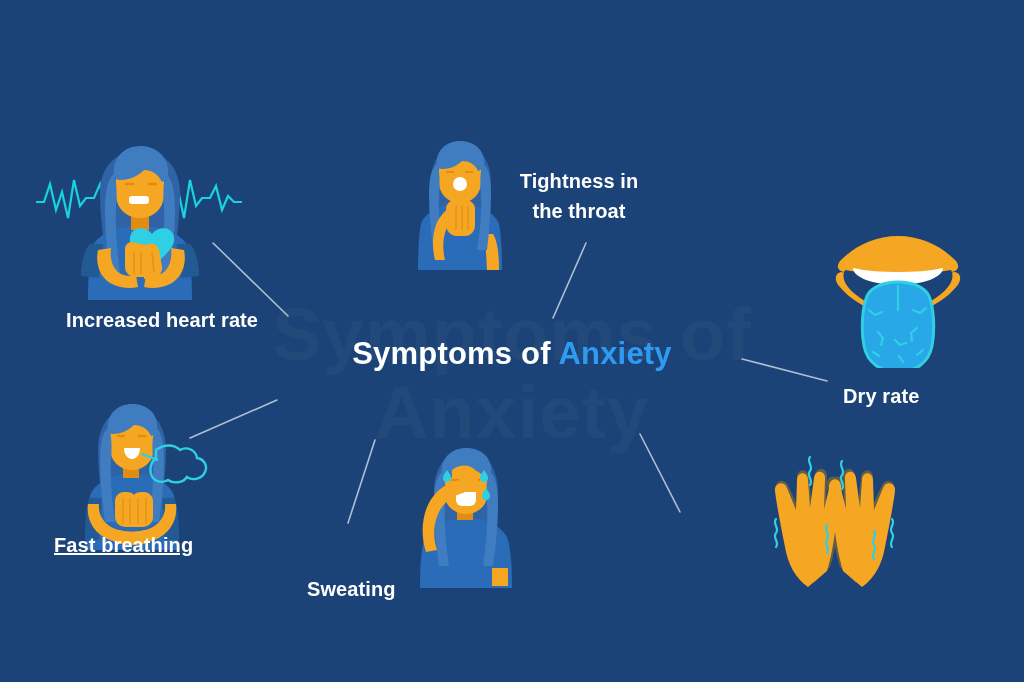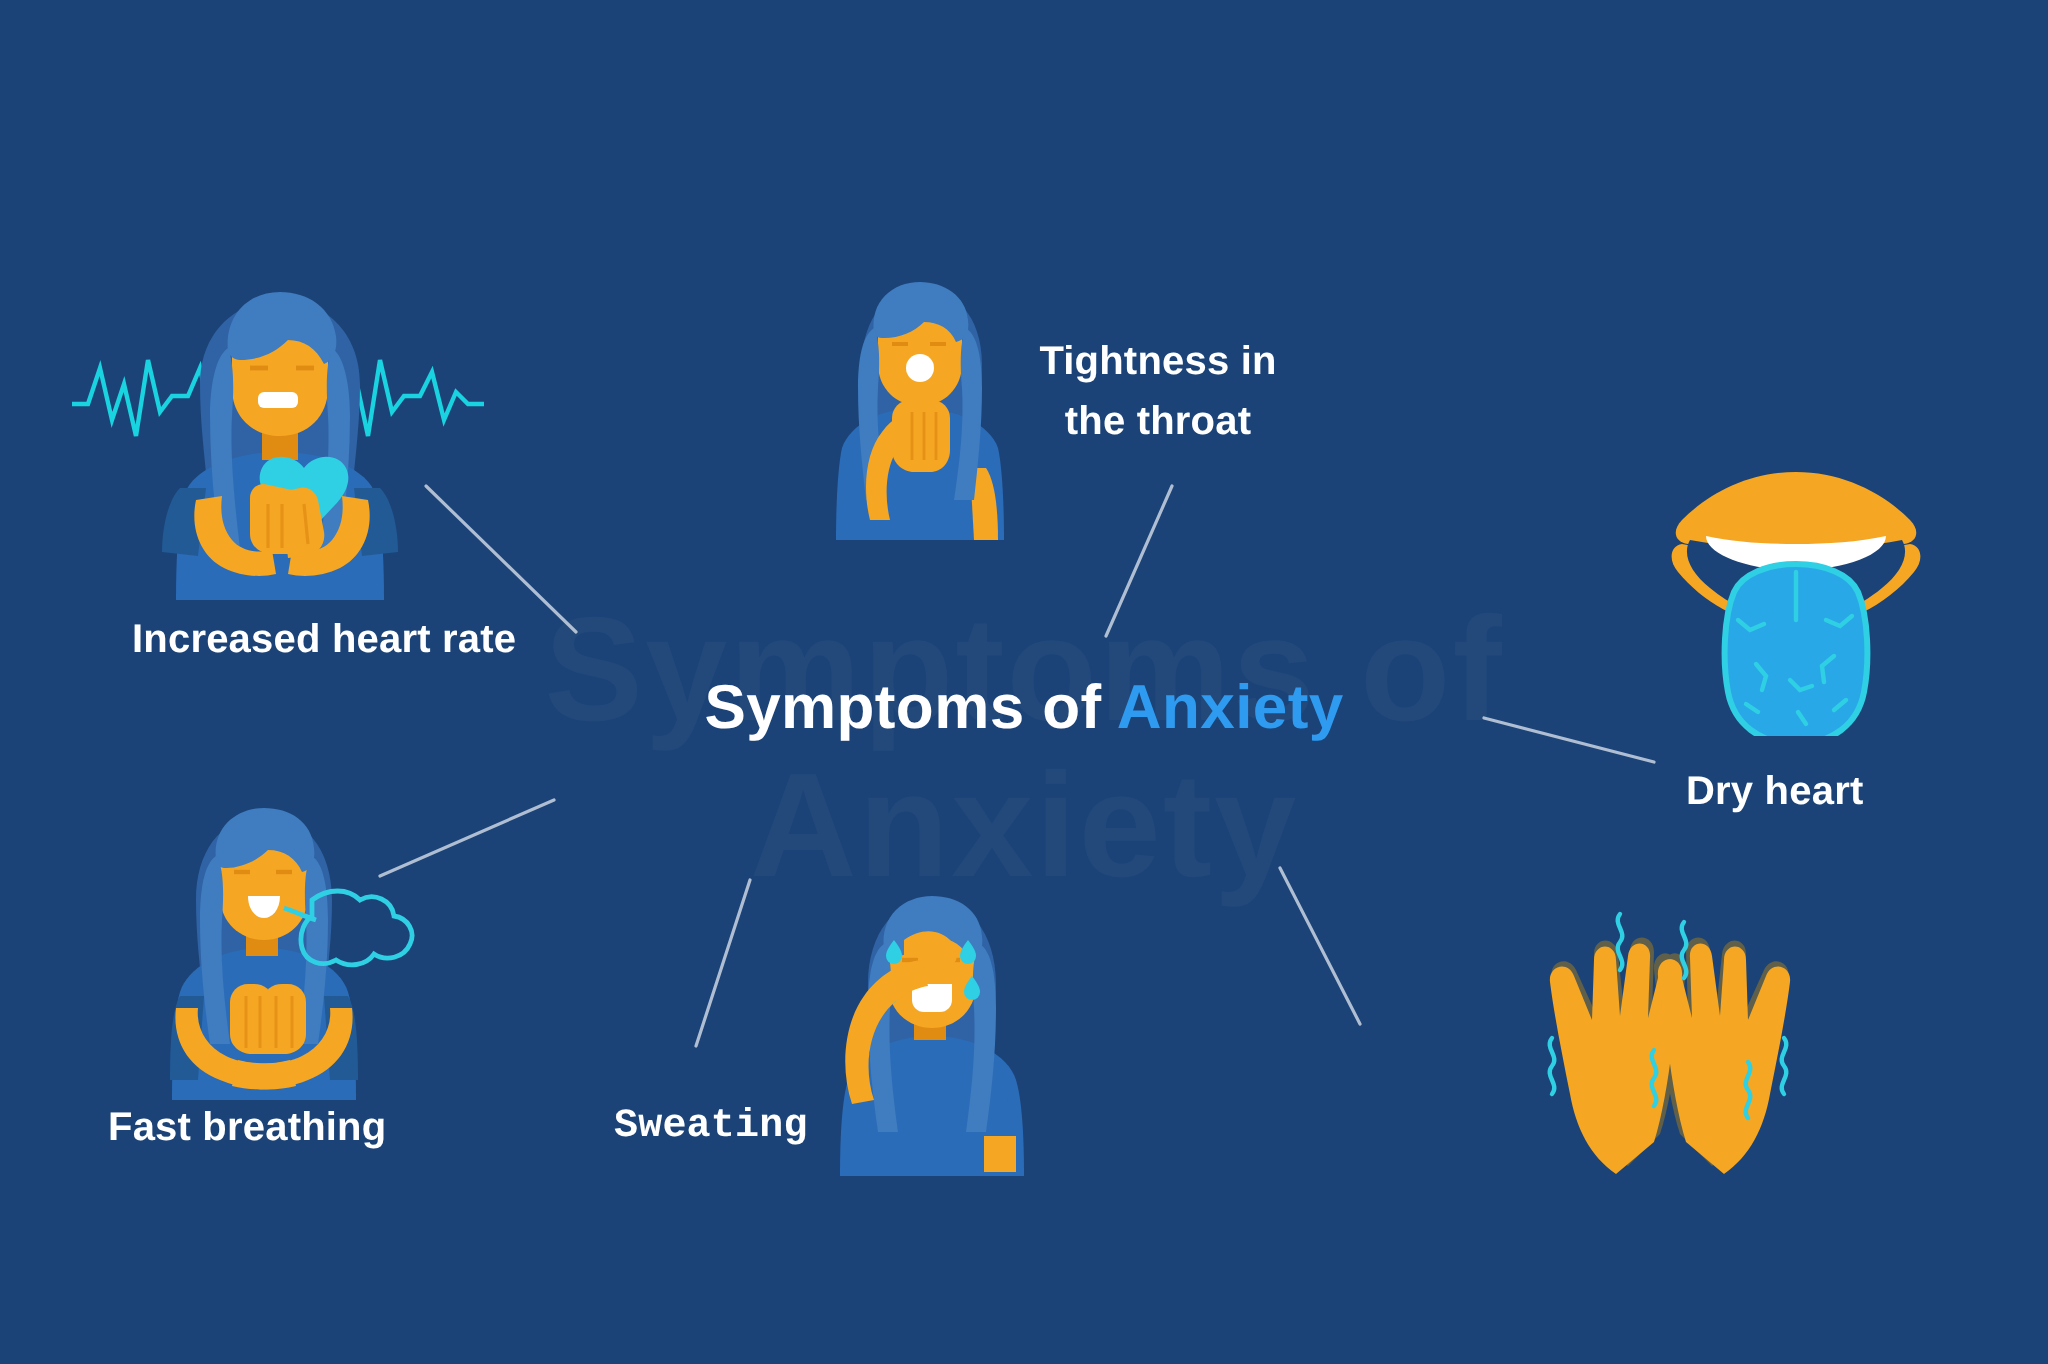--- a/index.html
+++ b/index.html
@@ -31,22 +31,22 @@
   .title .accent{color:#2e9bf0;}
 
   
   .label{
     position:absolute;color:#ffffff;font-weight:700;font-size:20px;
     line-height:1.5;letter-spacing:.1px;white-space:pre-line;
   }
   .lbl-heart    {left:26px; top:305px;margin-left:40px;}
   .lbl-throat   {left:513px;top:166px;text-align:center;width:132px;}
   .lbl-dry      {left:843px;top:381px;}
-  .lbl-breath   {left:54px; top:549px;}
-  .lbl-sweat    {left:307px;top:549px;font-family:Liberation Mono, monospace;}
+  .lbl-breath   {left:54px; top:530px;text-decoration:underline;}
+  .lbl-sweat    {left:307px;top:574px;}
   .lbl-tremble  {left:640px;top:524px;}
 
   
   .connectors{position:absolute;left:0;top:0;width:1024px;height:682px;}
 
   
   .fig{position:absolute;}
   .fig svg{display:block;}
 </style>
 </head>
@@ -234,17 +234,17 @@
     </svg>
   </div>
 
   <div class="title">
     <span>Symptoms of </span><span class="accent">Anxiety</span>
   </div>
 
   <div class="label lbl-heart">Increased heart rate</div>
   <div class="label lbl-throat">Tightness in
 the throat</div>
-  <div class="label lbl-dry">Dry heart</div>
+  <div class="label lbl-dry">Dry rate</div>
   <div class="label lbl-breath">Fast breathing</div>
   <div class="label lbl-sweat">Sweating</div>
 
 </div>
 
 </body></html>

